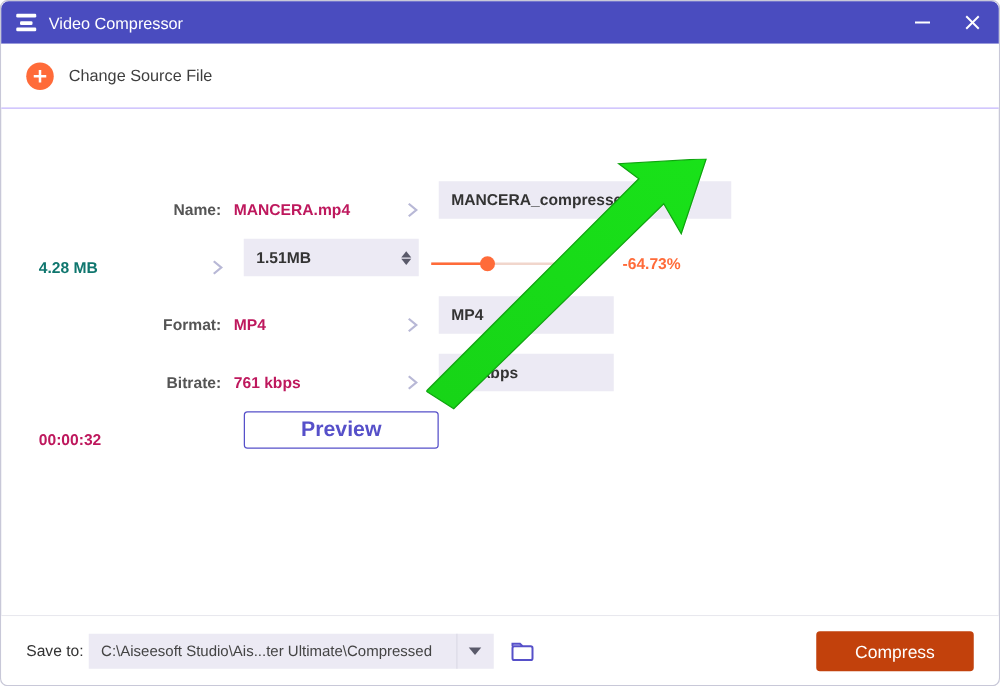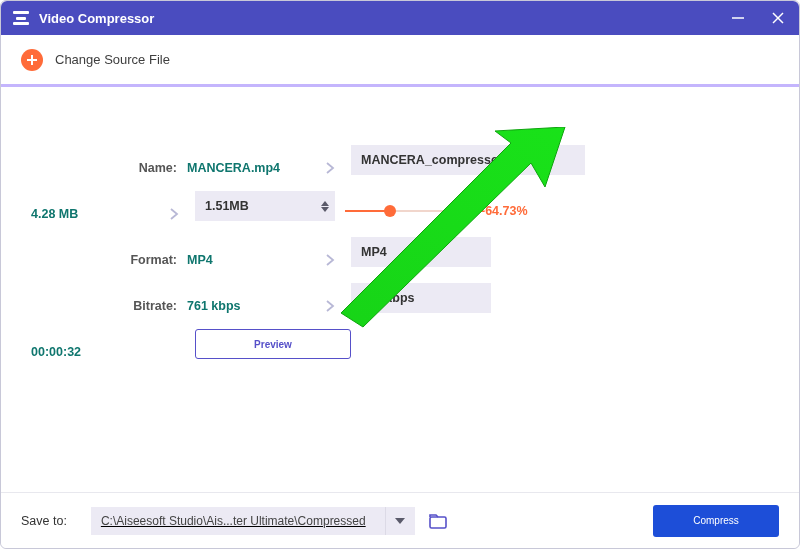--- a/index.html
+++ b/index.html
@@ -3,65 +3,65 @@
 <meta charset="utf-8">
 <style>
   * { box-sizing: border-box; margin: 0; padding: 0; font-family: "Segoe UI", Arial, sans-serif; }
   html, body { width: 800px; height: 549px; overflow: hidden; background: #fff; }
   .window { width: 800px; height: 549px; border: 1px solid #c8c8d8; border-radius: 6px; background: #fff; display: flex; flex-direction: column; }
   
   .titlebar { height: 34px; background: #4a4cbf; display: flex; align-items: center; padding: 0 12px; border-radius: 6px 6px 0 0; }
   .titlebar .app-icon { width: 16px; height: 14px; display: flex; flex-direction: column; justify-content: space-between; margin-right: 10px; }
   .titlebar .app-icon .bar { height: 3px; background: #fff; border-radius: 1px; }
   .titlebar .app-icon .mid { width: 10px; }
-  .titlebar .title { color: #fff; font-size: 13px; flex: 1; font-weight: bold; }
+  .titlebar .title { color: #fff; font-size: 13px; flex: 1; }
   .titlebar .win-controls { display: flex; gap: 22px; }
   .titlebar .win-btn { width: 18px; height: 18px; color: #fff; display: flex; align-items: center; justify-content: center; cursor: pointer; }
   .titlebar .win-btn svg { stroke: #fff; }
   
-  .source-row { display: flex; align-items: center; height: 52px; padding: 0 20px; border-bottom: 3px solid #c4b5fd; background: #fff; }
+  .source-row { display: flex; align-items: center; height: 52px; padding: 0 20px; border-bottom: 1px solid #c4b5fd; background: #fff; }
   .source-row .add-icon { width: 22px; height: 22px; border-radius: 50%; background: #ff6b39; display: flex; align-items: center; justify-content: center; margin-right: 12px; cursor: pointer; }
   .source-row .add-icon svg { stroke: #fff; }
   .source-row .label { font-size: 13px; color: #3e3e3e; }
   
   .main { flex: 1; overflow: visible; padding: 56px 30px 0 30px; position: relative; }
   .row { display: flex; align-items: flex-end; height: 32px; margin-bottom: 14px; font-size: 12.5px; color: #333; font-weight: bold; }
   .row .lbl { width: 156px; text-align: right; color: #555; padding-right: 10px; }
-  .row .src { width: 122px; color: #0f766e; }
+  .row .src { width: 122px; color: #be185d; }
   .row .src.orange { color: #0f766e; }
   .row .chev { width: 42px; display: flex; justify-content: center; }
   .row .chev svg { stroke: #b8b8d6; }
   .row .field { width: 156px; height: 30px; background: #eceaf4; display: flex; align-items: center; padding: 0 10px; color: #333; font-size: 12.5px; position: relative; }
   .row .field.wide { width: 234px; }
   .row .field.narrow { width: 140px; }
   .field .spinner { position: absolute; right: 6px; top: 0; height: 30px; display: flex; flex-direction: column; justify-content: center; gap: 1px; }
   .field .spinner .tri { width: 0; height: 0; border-left: 4px solid transparent; border-right: 4px solid transparent; cursor: pointer; }
   .field .spinner .up { border-bottom: 5px solid #5a5a6a; }
   .field .spinner .dn { border-top: 5px solid #5a5a6a; }
   .field .dd-tri { position: absolute; right: 10px; top: 12px; width: 0; height: 0; border-left: 5px solid transparent; border-right: 5px solid transparent; border-top: 6px solid #5a5a6a; cursor: pointer; }
   
   .size-tail { display: flex; align-items: center; margin-left: 10px; }
   .slider { position: relative; width: 128px; height: 20px; }
   .slider .track-full { position: absolute; left: 0; right: 0; top: 9px; height: 2px; background: #f1d6cc; }
   .slider .track-fill { position: absolute; left: 0; top: 9px; height: 2px; background: #ff6b39; }
   .slider .knob { position: absolute; top: 4px; width: 12px; height: 12px; border-radius: 50%; background: #ff6b39; cursor: pointer; margin-left: -6px; }
-  .pct { margin-left: 8px; color: #ff6b39; font-size: 12.5px; }
-  
-  .preview-btn { width: 156px; height: 30px; border: 1px solid #5650c9; border-radius: 3px; background: #fff; color: #5650c9; font-size: 10px; display: flex; align-items: center; justify-content: center; cursor: pointer; }
+  .pct { margin-left: 25px; color: #ff6b39; font-size: 12.5px; }
+  
+  .preview-btn { width: 156px; height: 30px; border: 1px solid #5650c9; border-radius: 3px; background: #fff; color: #5650c9; font-size: 17px; display: flex; align-items: center; justify-content: center; cursor: pointer; }
   
   .footer { height: 56px; border-top: 1px solid #e8e8ee; display: flex; align-items: center; padding: 0 20px; background: #fff; border-radius: 0 0 6px 6px; }
-  .footer .save-lbl { font-size: 12.5px; color: #333; margin-right: 24px; }
-  .footer .path-select { display: flex; align-items: flex-start; text-decoration: underline; }
+  .footer .save-lbl { font-size: 12.5px; color: #333; margin-right: 4px; }
+  .footer .path-select { display: flex; align-items: flex-start; }
   .footer .path { height: 28px; width: 294px; background: #eceaf4; display: flex; align-items: center; padding: 0 10px; font-size: 12px; color: #444; }
   .footer .path-dd { width: 30px; height: 28px; background: #eceaf4; border-left: 1px solid #dcdae6; display: flex; align-items: center; justify-content: center; cursor: pointer; }
   .footer .path-dd .tri { width: 0; height: 0; border-left: 5px solid transparent; border-right: 5px solid transparent; border-top: 6px solid #5a5a6a; }
   .footer .folder-icon { width: 22px; height: 22px; margin-left: 12px; cursor: pointer; }
   .footer .folder-icon svg { stroke: #5650c9; fill: none; }
   .footer .spacer { flex: 1; }
-  .footer .compress-btn { width: 126px; height: 32px; background: #1d4ed8; color: #fff; border-radius: 3px; display: flex; align-items: center; justify-content: center; font-size: 10px; cursor: pointer; }
+  .footer .compress-btn { width: 126px; height: 32px; background: #c2410c; color: #fff; border-radius: 3px; display: flex; align-items: center; justify-content: center; font-size: 14px; cursor: pointer; }
   
   .arrow-ov { position: absolute; pointer-events: none; }
 </style>
 </head>
 <body>
 
 <div class="window">
 
   <div class="titlebar">
     <div class="app-icon">

